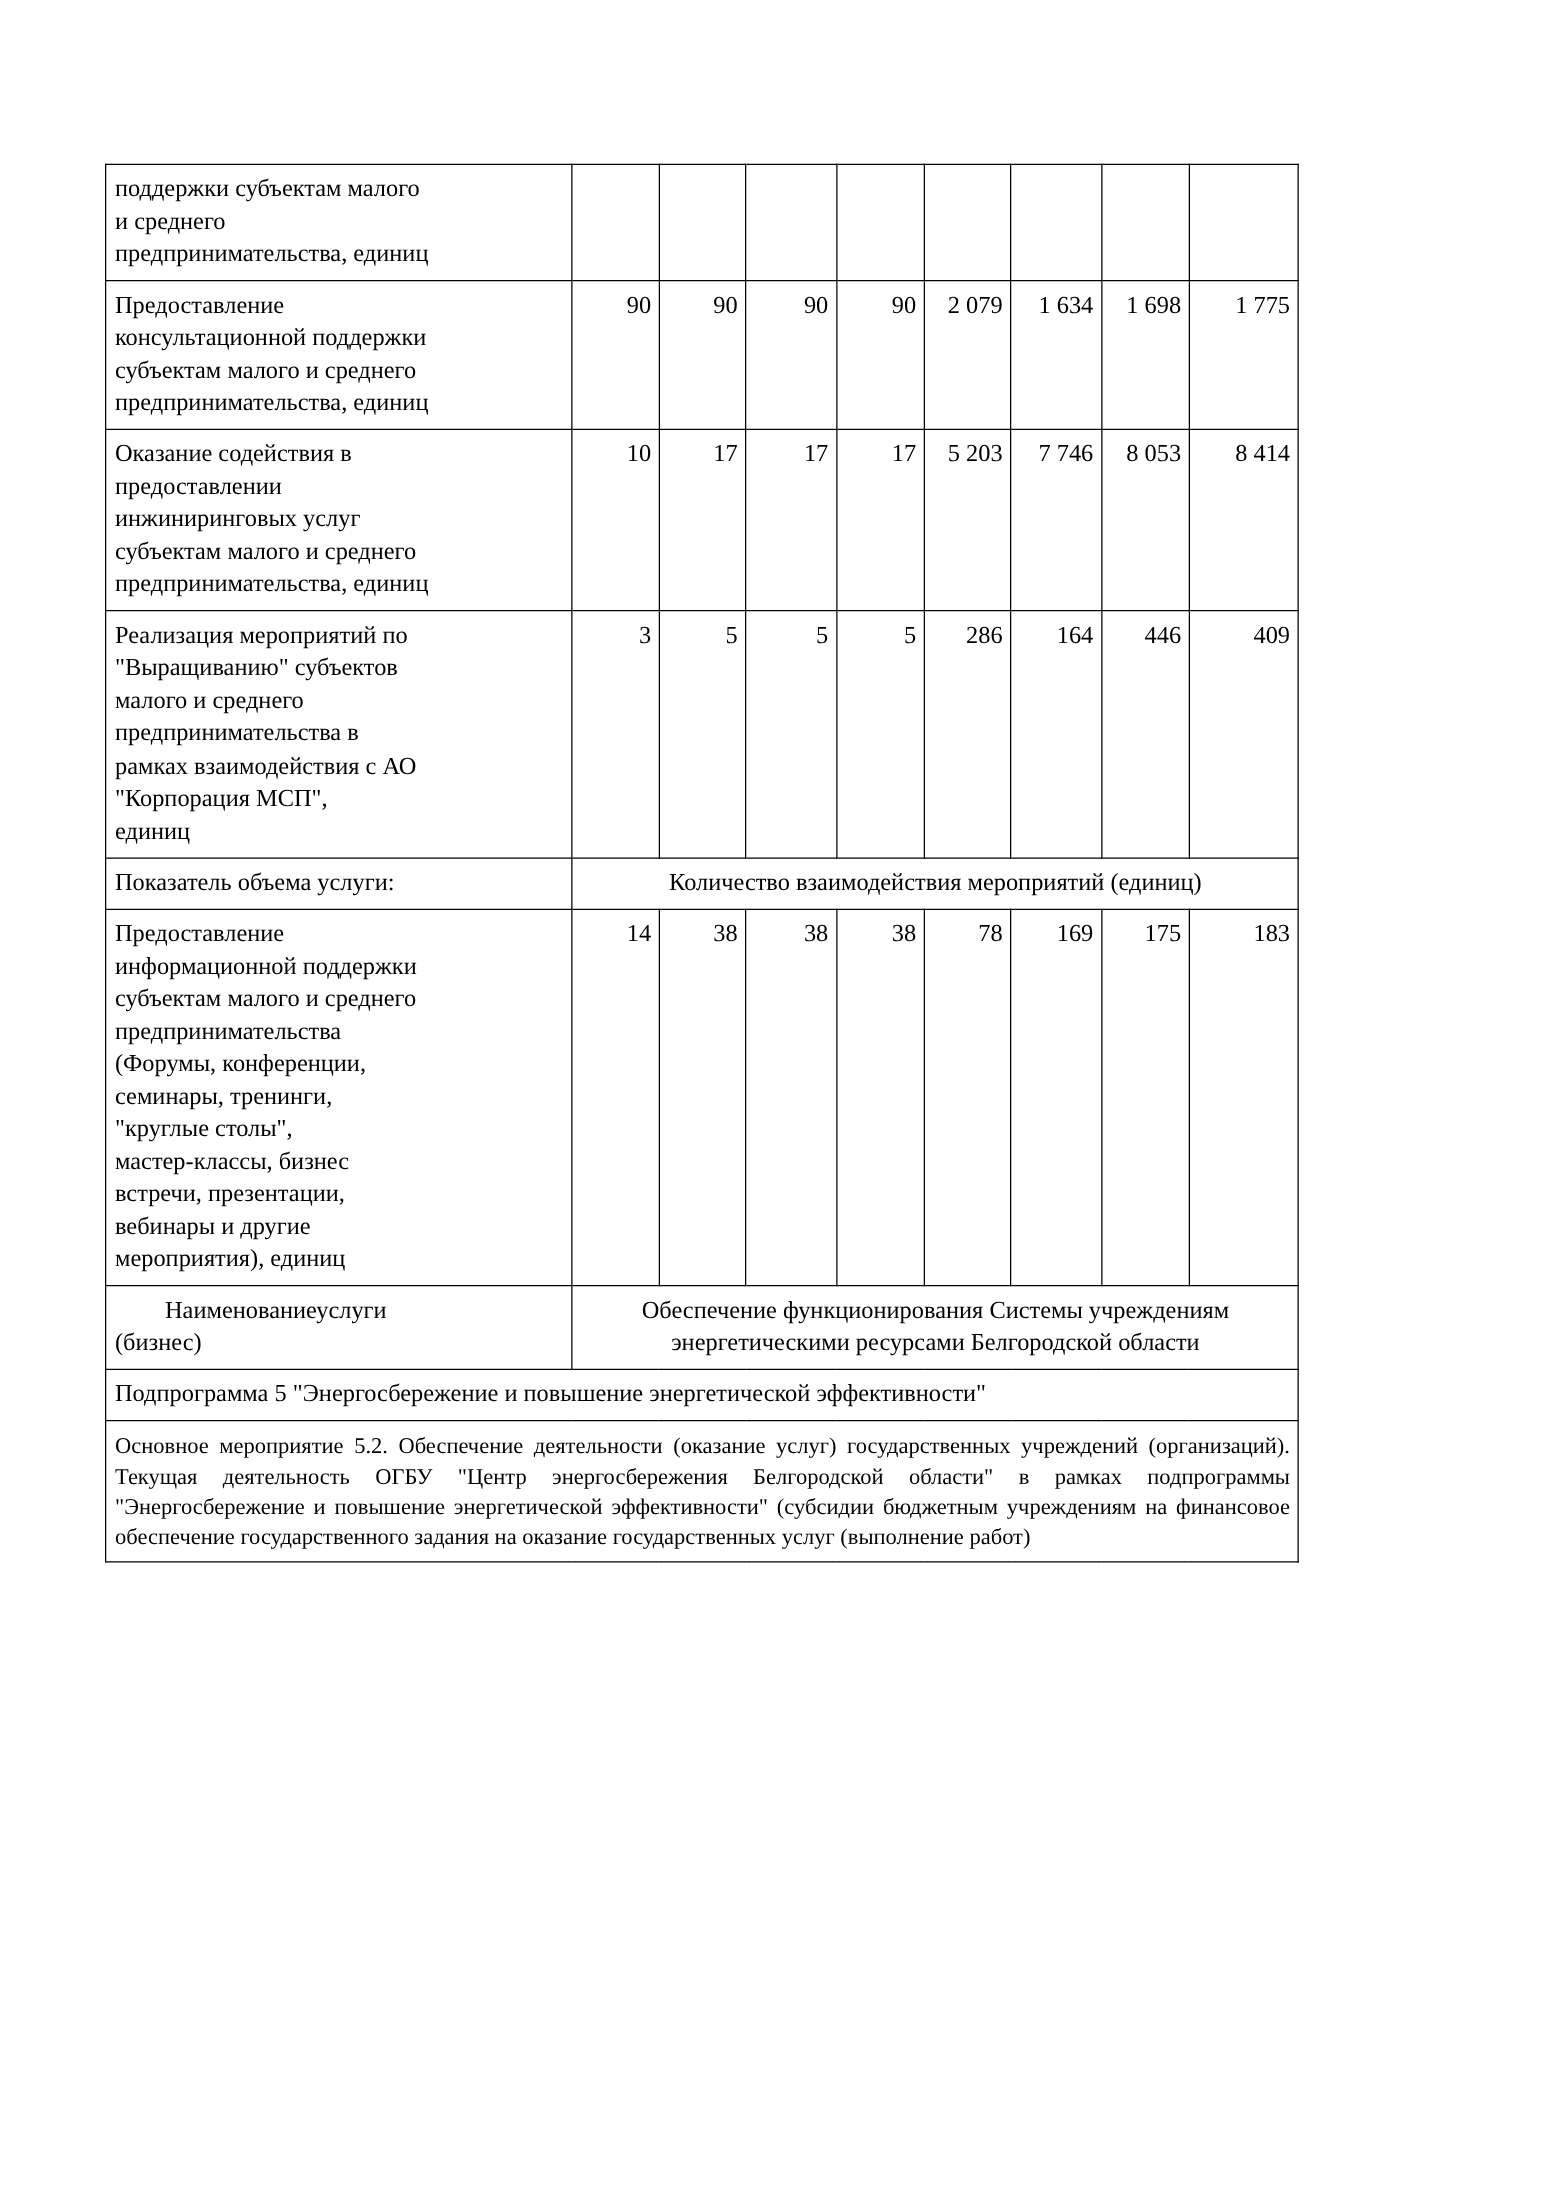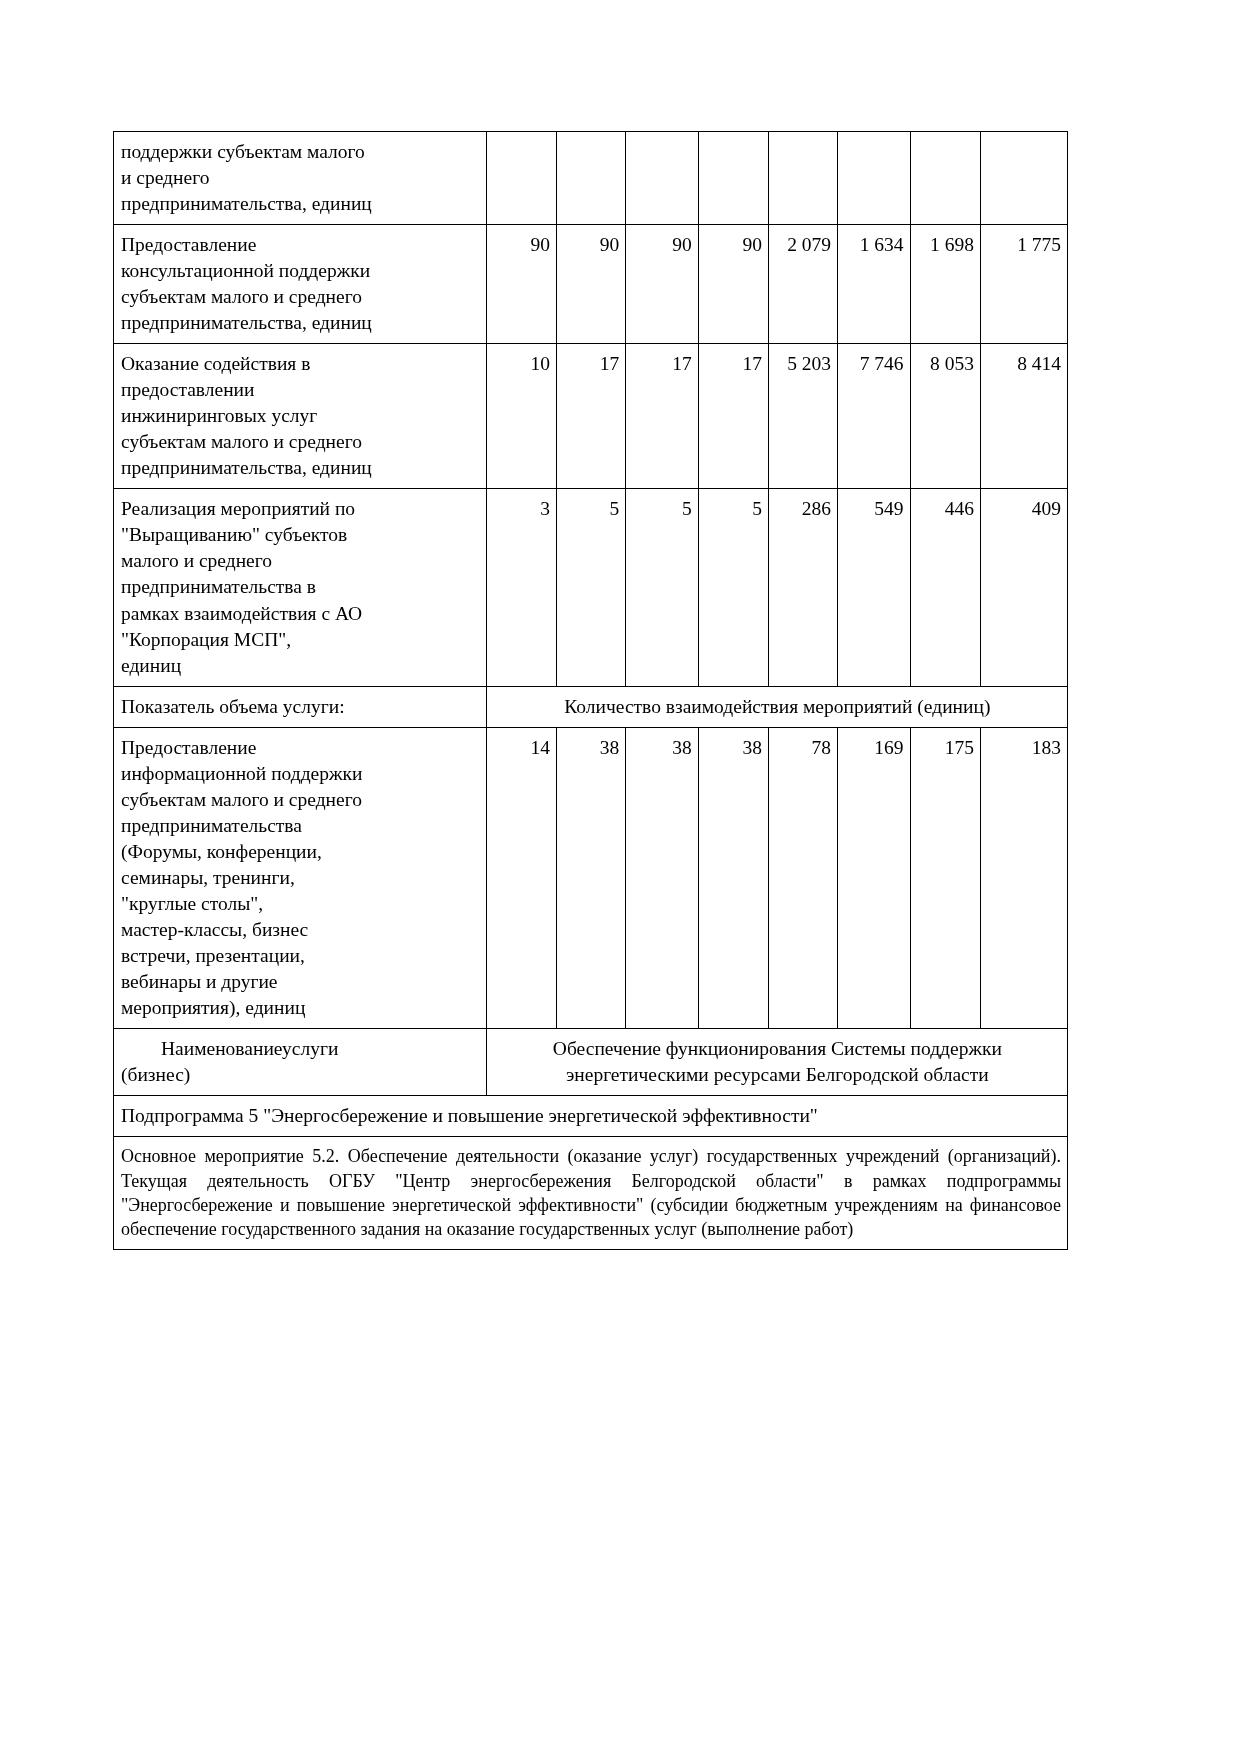--- a/index.html
+++ b/index.html
@@ -10,21 +10,21 @@
   body {
     width: 1240px;
     height: 1754px;
     font-family: "Liberation Serif", "DejaVu Serif", serif;
     color: #000000;
     position: relative;
     overflow: hidden;
   }
   .page {
     position: absolute;
-    left: 113px;
+    left: 84px;
     top: 131px;
     width: 955px;
   }
   table.doc-table {
     width: 955px;
     border-collapse: collapse;
     table-layout: fixed;
   }
   table.doc-table td {
     border: 1px solid #000000;
@@ -139,21 +139,21 @@
 малого и среднего
 предпринимательства в
 рамках взаимодействия с АО
 "Корпорация МСП",
 единиц</td>
         <td class="num-cell">3</td>
         <td class="num-cell">5</td>
         <td class="num-cell">5</td>
         <td class="num-cell">5</td>
         <td class="num-cell">286</td>
-        <td class="num-cell">549</td>
+        <td class="num-cell">164</td>
         <td class="num-cell">446</td>
         <td class="num-cell">409</td>
       </tr>
 
       <tr>
         <td class="label-cell">Показатель объема услуги:</td>
         <td class="center-span" colspan="8">Количество взаимодействия мероприятий (единиц)</td>
       </tr>
 
       <tr>
@@ -177,21 +177,21 @@
         <td class="num-cell">175</td>
         <td class="num-cell">183</td>
       </tr>
 
       <tr>
         <td class="label-cell">
           <span class="justify-line"><span>Наименование</span><span>услуги</span></span>
           <span class="stack-line">(бизнес)</span>
         </td>
         <td class="center-span" colspan="8">
-          <span class="stack-line">Обеспечение функционирования Системы поддержки</span>
+          <span class="stack-line">Обеспечение функционирования Системы учреждениям</span>
           <span class="stack-line">энергетическими ресурсами Белгородской области</span>
         </td>
       </tr>
 
 
       <tr>
         <td class="full-span" colspan="9">Подпрограмма 5 "Энергосбережение и повышение энергетической эффективности"</td>
       </tr>
 
       <tr>

